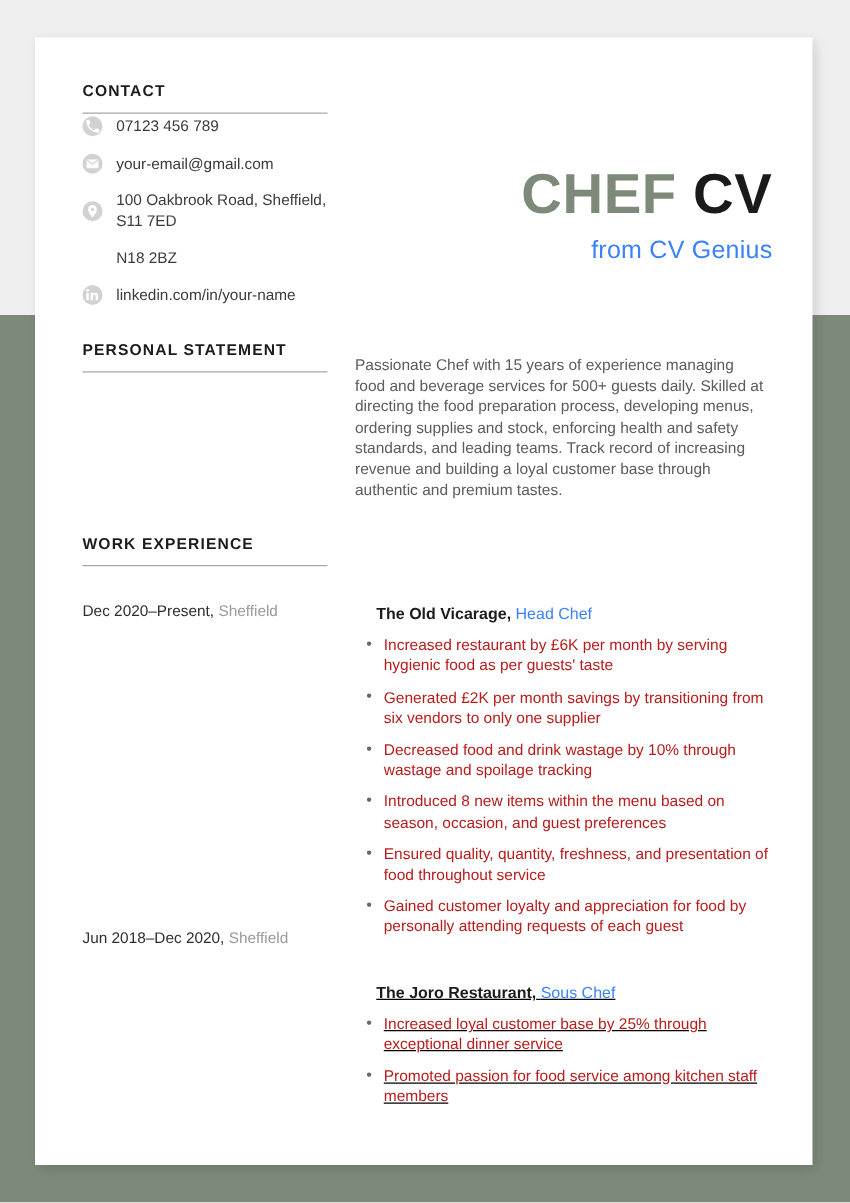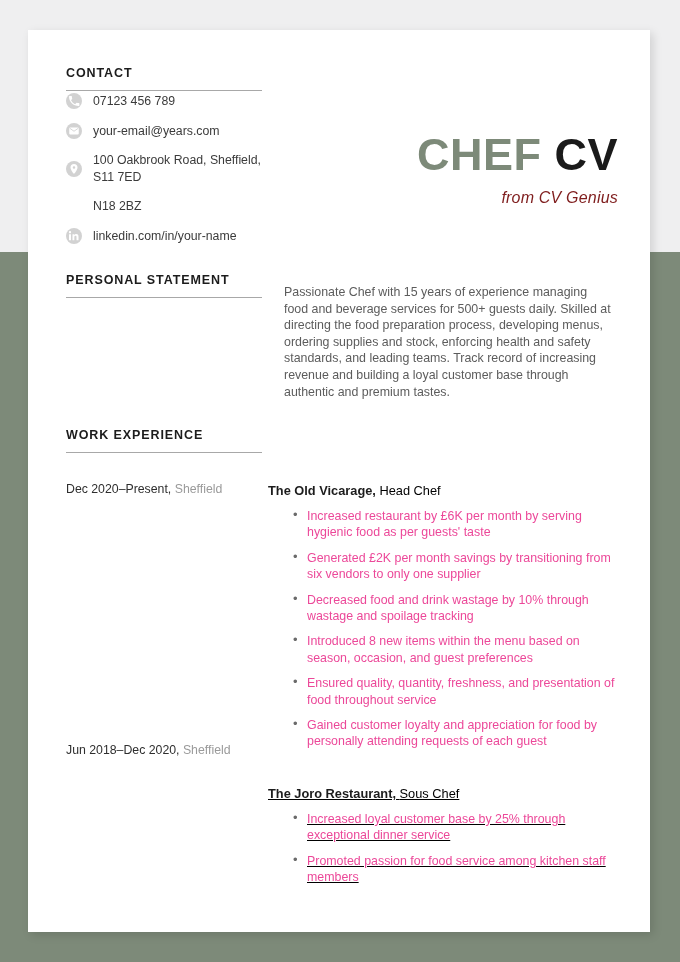--- a/index.html
+++ b/index.html
@@ -119,25 +119,24 @@
   .cv-title {
     font-size: 45px;
     font-weight: bold;
     letter-spacing: 0.5px;
     line-height: 50px;
     white-space: nowrap;
   }
   .cv-title .accent { color: #7d8a79; }
   .cv-title .dark { color: #1a1a1a; }
   .cv-sub {
-    font-size: 16px;
-    color: #7f1d1d;
+    font-size: 20px;
+    color: #3b82f6;
     margin-top: 9px;
     letter-spacing: 0.2px;
-    font-style: italic;
   }
 
   .summary {
     position: absolute;
     left: 256px;
     top: 254px;
     width: 330px;
     font-size: 12.4px;
     line-height: 16.6px;
     color: #5c5c5c;
@@ -148,33 +147,33 @@
     left: 240px;
     width: 350px;
   }
   .job.j1 { top: 452px; }
   .job.j2 { top: 755px; text-decoration: underline; }
 
   .job-head {
     font-size: 12.8px;
     line-height: 17px;
   }
-  .job-head .company { font-weight: bold; color: #1c1c1c; }
-  .job-head .role { color: #000000; }
+  .job-head .company { font-weight: bold; color: #1c1c1c; margin-left: 33px; }
+  .job-head .role { color: #3b82f6; }
 
   .bullets {
     list-style: none;
     margin-top: 9px;
   }
   .bullets li {
     position: relative;
     padding-left: 39px;
     font-size: 12.4px;
     line-height: 16.4px;
-    color: #ec4899;
+    color: #b91c1c;
     margin-bottom: 9px;
   }
   .bullets li::before {
     content: "\2022";
     position: absolute;
     left: 25px;
     top: -1px;
     font-size: 13px;
     color: #6a6a6a;
   }
@@ -203,21 +202,21 @@
           <span class="c-text">07123 456 789</span>
         </div>
 
         <div class="contact-row">
           <span class="c-icon">
             <svg width="12" height="12" viewBox="0 0 24 24" fill="none" stroke="#ffffff" stroke-width="2">
               <rect x="2.5" y="5" width="19" height="14" rx="2" fill="#ffffff" stroke="none"></rect>
               <path d="M3.5 6.5l8.5 6 8.5-6" stroke="#d2d2d2" stroke-width="1.8" fill="none"></path>
             </svg>
           </span>
-          <span class="c-text">your-email@years.com</span>
+          <span class="c-text">your-email@gmail.com</span>
         </div>
 
         <div class="contact-row stacked">
           <span class="c-icon">
             <svg width="12" height="12" viewBox="0 0 24 24" fill="#ffffff">
               <path d="M12 2a7 7 0 0 0-7 7c0 5.2 7 13 7 13s7-7.8 7-13a7 7 0 0 0-7-7zm0 9.5A2.5 2.5 0 1 1 12 6.5a2.5 2.5 0 0 1 0 5z"></path>
             </svg>
           </span>
           <span class="c-text">100 Oakbrook Road, Sheffield, S11 7ED</span>
         </div>

